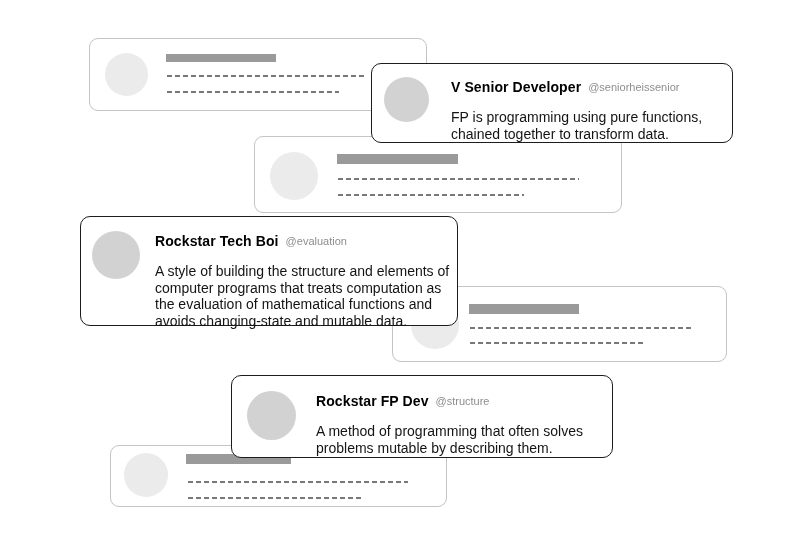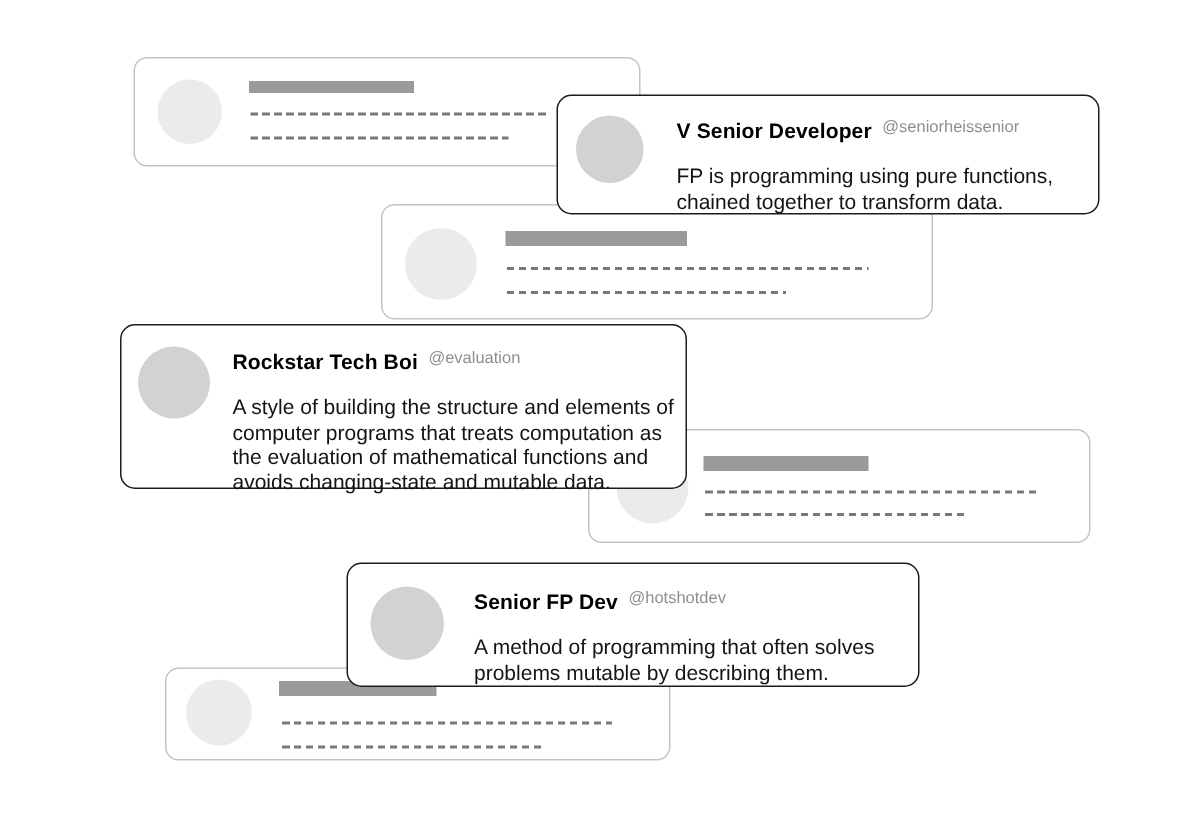--- a/index.html
+++ b/index.html
@@ -19,21 +19,21 @@
   body{font-family:"Liberation Sans",sans-serif;}
   .canvas{position:relative;width:800px;height:546px;background:var(--background);overflow:hidden;}
   .card{position:absolute;background:#ffffff;}
   .skeleton{border:1px solid var(--card-border-muted);border-radius:9px;z-index:1;}
   .tweet{border:1.5px solid var(--card-border-emphasis);border-radius:10px;z-index:2;}
   .sk-avatar{position:absolute;border-radius:50%;background:var(--avatar-muted);}
   .sk-bar{position:absolute;background:var(--name-bar);}
   .sk-dash{position:absolute;height:2px;background-image:repeating-linear-gradient(90deg,var(--text-line-dash) 0 5px,transparent 5px 8px);}
   .avatar{position:absolute;border-radius:50%;background:var(--avatar-emphasis);}
   .content{position:absolute;}
-  .author-row{display:flex;align-items:flex-start;gap:7px;white-space:nowrap;}
+  .author-row{display:flex;align-items:center;gap:7px;white-space:nowrap;}
   .name{font-weight:bold;font-size:14px;color:var(--name-text);letter-spacing:0.1px;}
   .handle{font-size:11px;color:var(--handle-text);}
   .body-text{margin-top:14px;font-size:14px;line-height:16.5px;color:var(--body-text);}
 </style>
 </head>
 <body>
 
 <div class="canvas">
 
   <div class="card skeleton" style="left:89px;top:38px;width:338px;height:73px;">
@@ -83,20 +83,20 @@
         <span class="handle">@evaluation</span>
       </div>
       <div class="body-text">A style of building the structure and elements of computer programs that treats computation as the evaluation of mathematical functions and avoids changing-state and mutable data.</div>
     </div>
   </div>
 
   <div class="card tweet" style="left:231px;top:375px;width:382px;height:83px;">
     <div class="avatar" style="left:15px;top:15px;width:49px;height:49px;"></div>
     <div class="content" style="left:84px;top:17px;width:290px;">
       <div class="author-row">
-        <span class="name">Senior FP Dev</span>
-        <span class="handle">@hotshotdev</span>
+        <span class="name">Rockstar FP Dev</span>
+        <span class="handle">@structure</span>
       </div>
       <div class="body-text">A method of programming that often solves problems mutable by describing them.</div>
     </div>
   </div>
 
 </div>
 
 </body></html>

